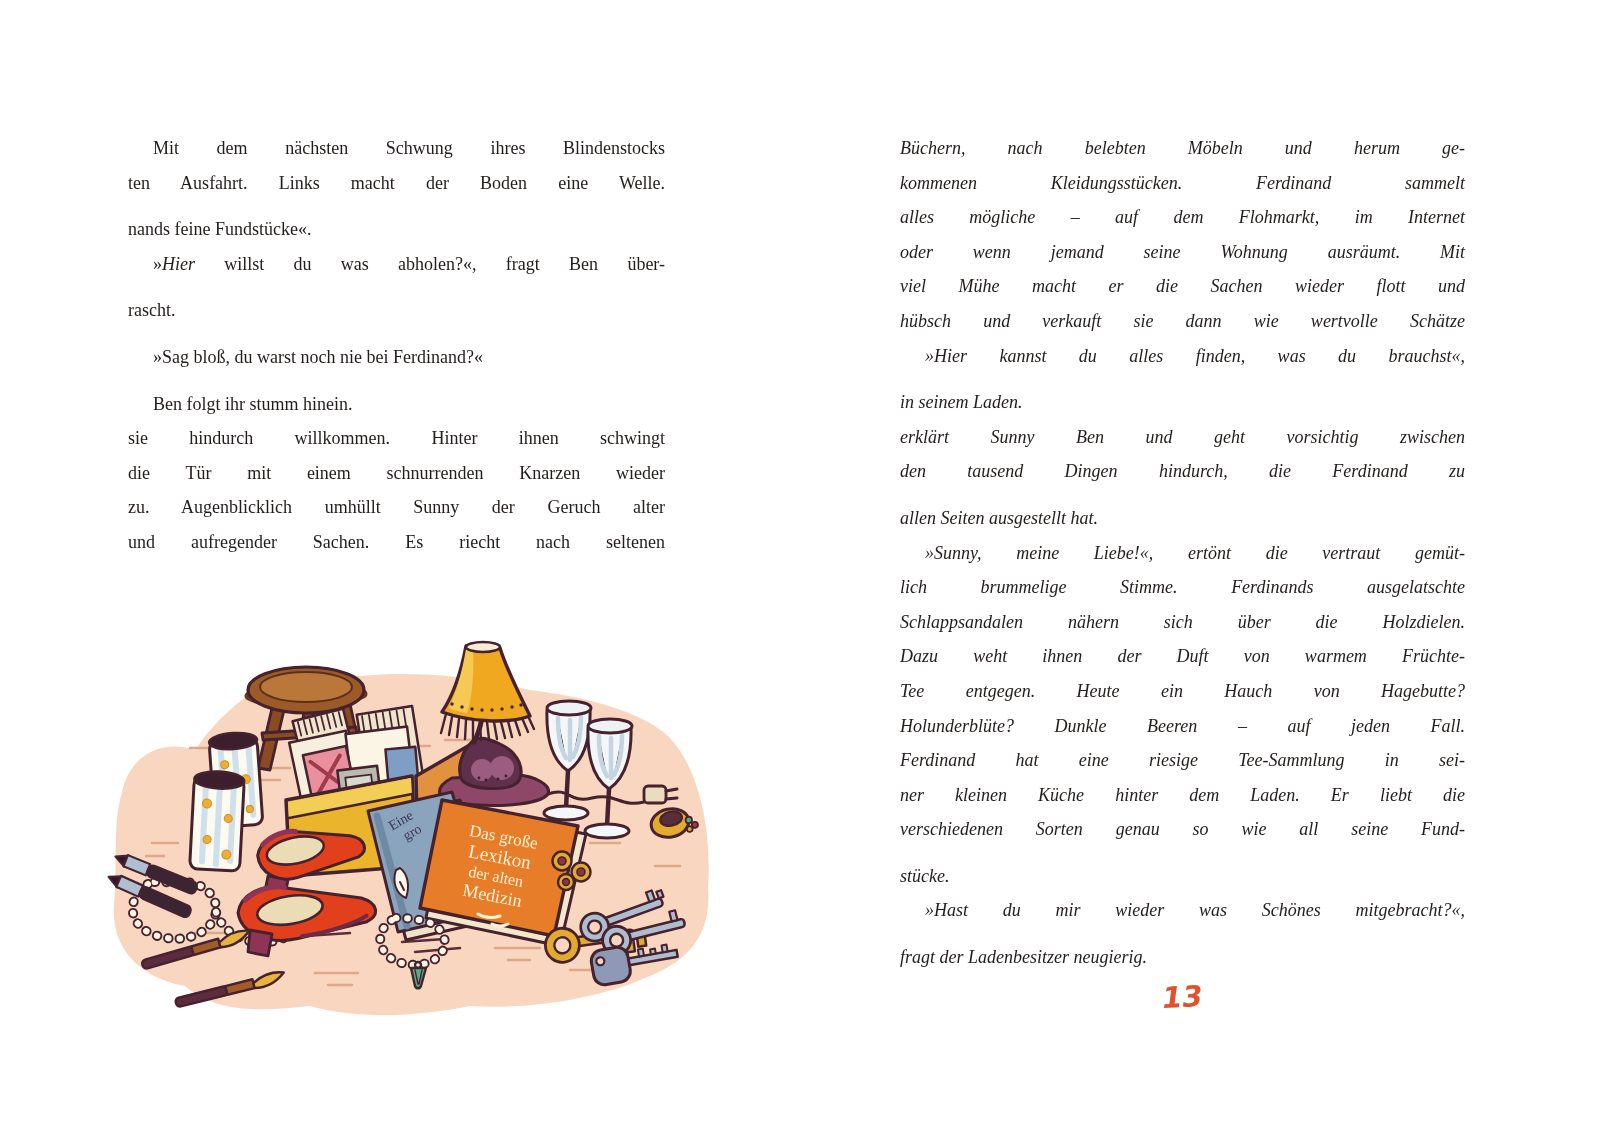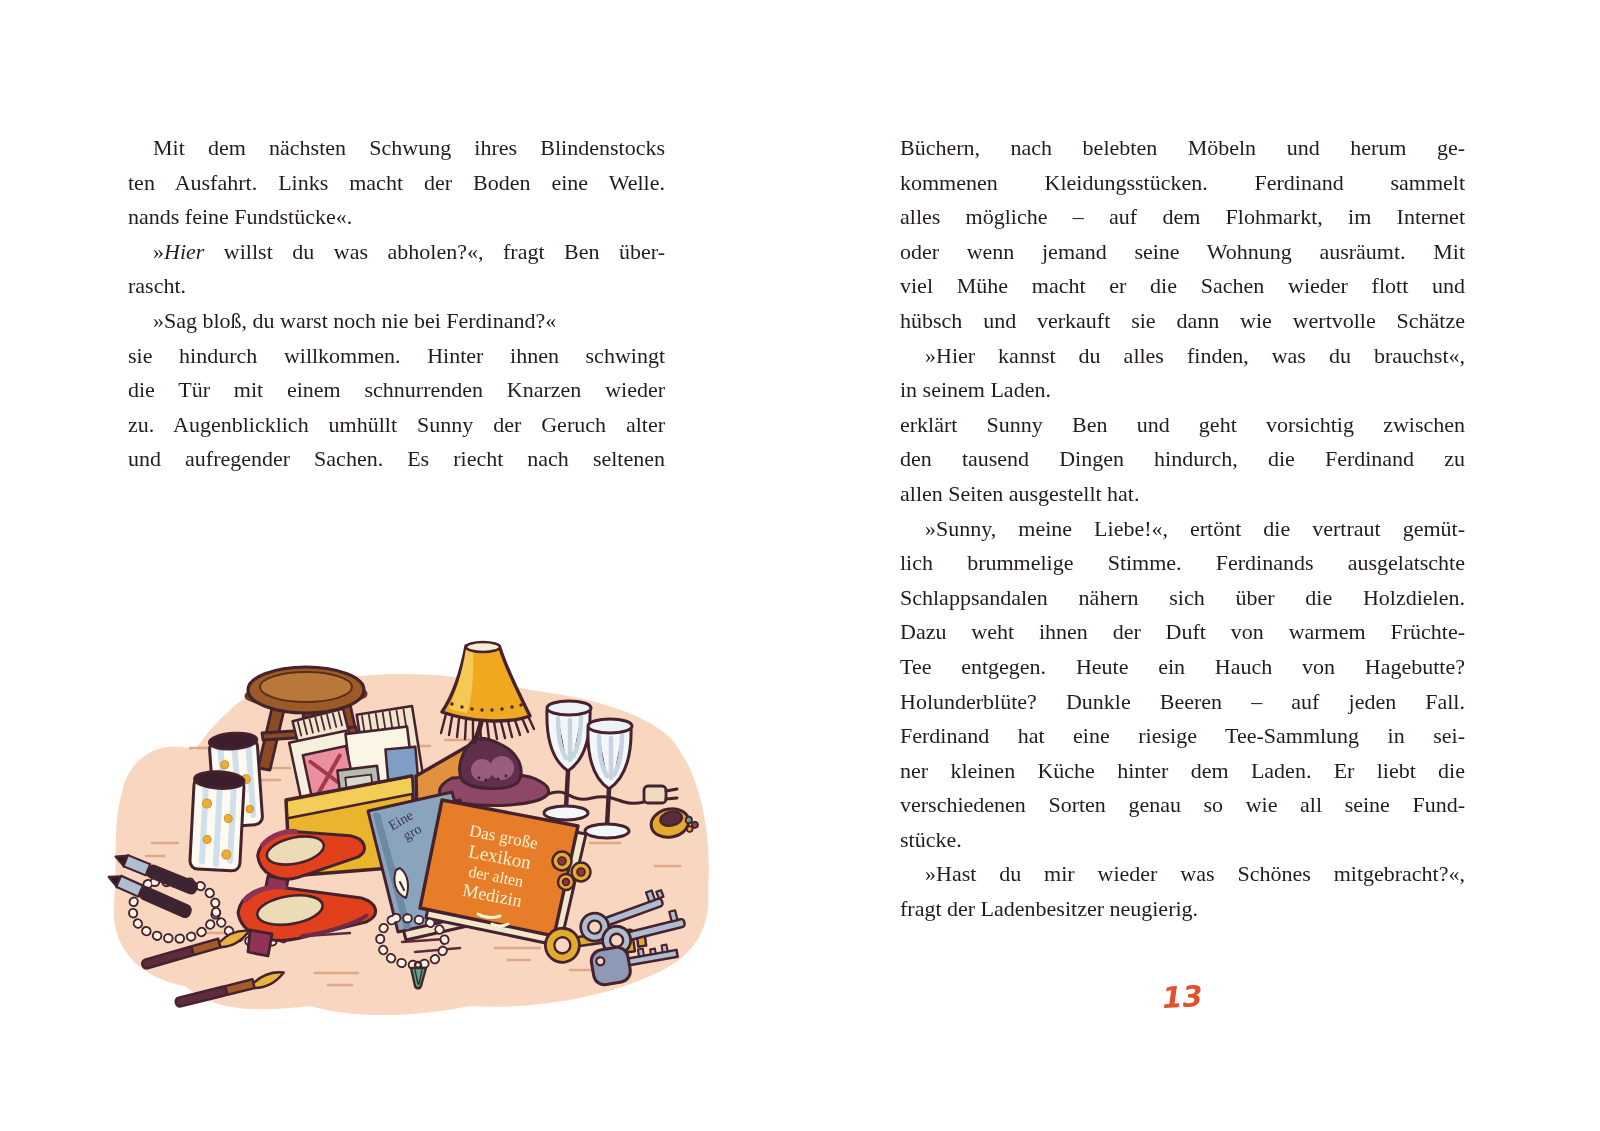--- a/index.html
+++ b/index.html
@@ -1,41 +1,42 @@
 <!DOCTYPE html>
 <html><head>
 <meta charset="utf-8">
 <style>
   html,body{margin:0;padding:0;background:#ffffff;}
   .page{position:relative;width:1600px;height:1131px;background:#ffffff;overflow:hidden;
         font-family:"Liberation Serif","DejaVu Serif",serif;}
-  .text-col{position:absolute;top:131px;color:#221d1b;font-size:22px;line-height:34.6px;}
+  .text-col{position:absolute;top:131px;color:#221d1b;font-size:18px;line-height:34.6px;}
   #left-col{left:128px;width:537px;}
-  #right-col{left:900px;width:565px;}
+  #right-col{left:900px;width:565px;font-style:italic;}
   .line{text-align:justify;text-align-last:justify;}
-  .line.last{text-align-last:left;}
+  .line.last{text-align-last:left;margin-top:12px;}
   .line.indent{text-indent:25px;}
   .line em{font-style:italic;}
   .folio{position:absolute;left:900px;width:565px;top:980px;text-align:center;
          color:#e2512c;font-family:"DejaVu Sans",sans-serif;font-weight:bold;font-style:italic;
          font-size:29px;transform:rotate(-3deg);}
   .illu{position:absolute;left:100px;top:618px;width:620px;height:420px;}
 </style>
 </head>
 <body>
 
 <div class="page">
 
   <div class="text-col" id="left-col">
       <div class="line indent">Mit dem nächsten Schwung ihres Blindenstocks</div>
       <div class="line">ten Ausfahrt. Links macht der Boden eine Welle.</div>
       <div class="line last">nands feine Fundstücke«.</div>
       <div class="line indent">»<em>Hier</em> willst du was abholen?«, fragt Ben über-</div>
       <div class="line last">rascht.</div>
       <div class="line indent last">»Sag bloß, du warst noch nie bei Ferdinand?«</div>
+      <div class="line indent last">Ben folgt ihr stumm hinein.</div>
       <div class="line">sie hindurch willkommen. Hinter ihnen schwingt</div>
       <div class="line">die Tür mit einem schnurrenden Knarzen wieder</div>
       <div class="line">zu. Augenblicklich umhüllt Sunny der Geruch alter</div>
       <div class="line">und aufregender Sachen. Es riecht nach seltenen</div>
     </div>
   <div class="text-col" id="right-col">
       <div class="line">Büchern, nach belebten Möbeln und herum ge-</div>
       <div class="line">kommenen Kleidungsstücken. Ferdinand sammelt</div>
       <div class="line">alles mögliche – auf dem Flohmarkt, im Internet</div>
       <div class="line">oder wenn jemand seine Wohnung ausräumt. Mit</div>

